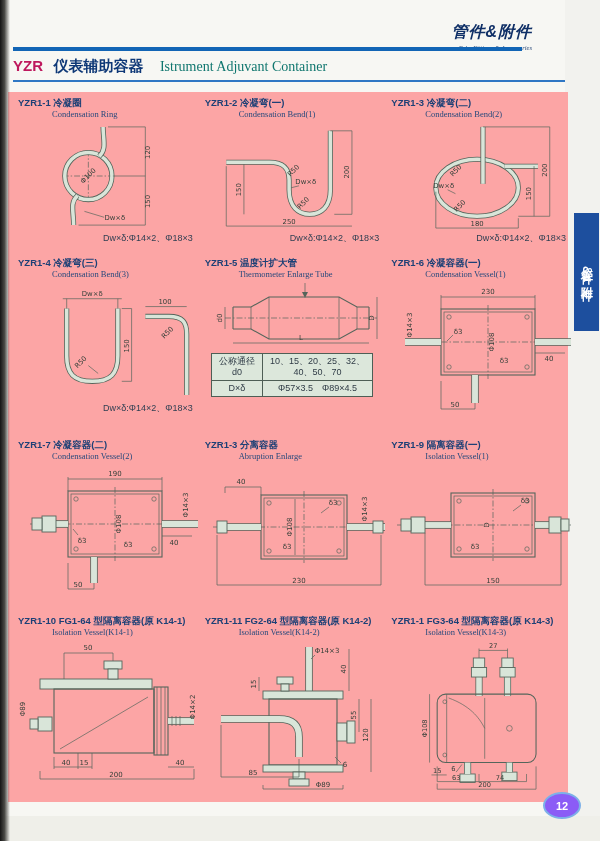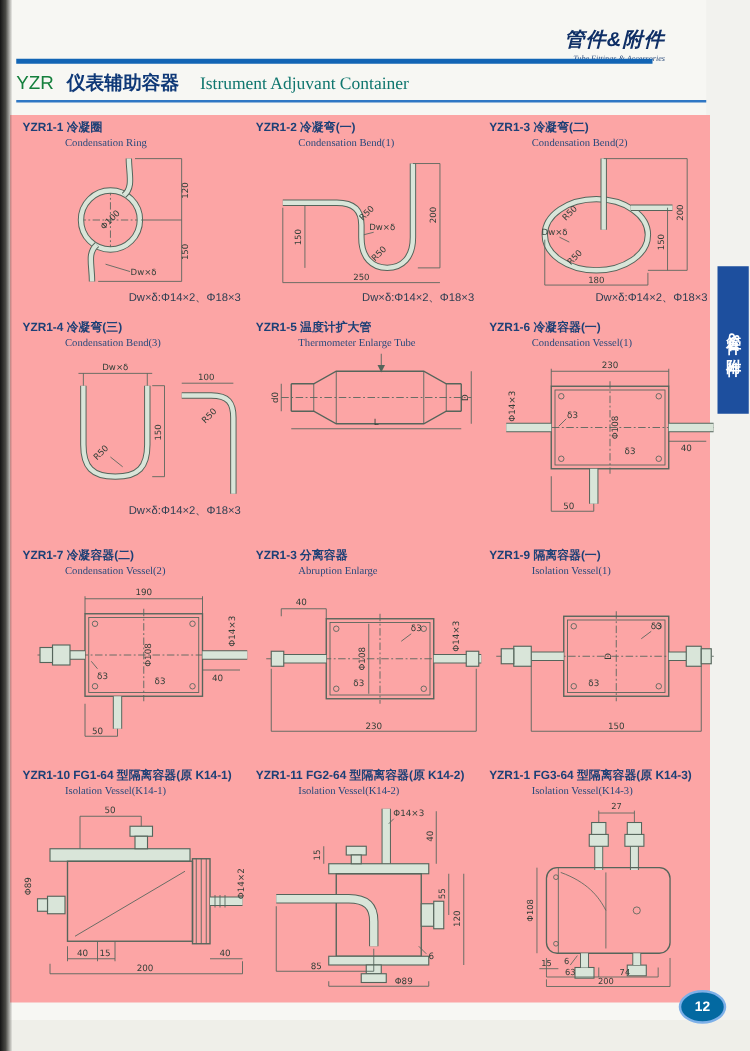--- a/index.html
+++ b/index.html
@@ -10,21 +10,21 @@
     background:linear-gradient(to right,#141414 0%,#4a4a46 45%,rgba(90,90,86,0) 100%)}
   .edge-bottom{position:absolute;left:0;top:816px;width:600px;height:25px;background:#efefe9;z-index:1}
   .right-margin{position:absolute;left:565px;top:0;width:35px;height:841px;background:#f2f2ee}
   
   .corner{position:absolute;top:22px;right:68px;text-align:right;z-index:3}
   .corner .zh{font-style:italic;font-weight:bold;font-size:16px;color:#0f2f66;letter-spacing:1px}
   .corner .en{font-style:italic;font-size:6.5px;color:#2a4a7a;font-family:"Liberation Serif",serif;margin-top:1px}
   .rule{position:absolute;top:47px;left:13px;width:509px;height:4px;background:#1265b5;z-index:3}
   .page-title{position:absolute;top:57px;left:13px;width:552px;border-bottom:2px solid #2f77c4;
     padding-bottom:4px;z-index:3;white-space:nowrap}
-  .page-title .code{font-weight:normal;font-size:15px;color:#15803d}
+  .page-title .code{font-weight:bold;font-size:15px;color:#be185d}
   .page-title .zh{font-weight:bold;font-size:15px;color:#0e3877;margin-left:6px}
   .page-title .en{font-size:14px;color:#0f766e;font-family:"Liberation Serif",serif;margin-left:12px}
   
   .panel{position:absolute;top:92px;left:8px;width:560px;height:710px;background:#fca5a5;z-index:2}
   .row{display:flex}
   .r1{height:160px}.r2{height:182px}.r3{height:176px}.r4{height:192px}
   .cell{flex:1;padding:5px 2px 0 10px;position:relative;width:186px;box-sizing:border-box}
   .fig-title{font-size:9.5px;font-weight:bold;color:#1d4076;line-height:11px}
   .fig-sub{font-size:8.5px;color:#27497c;font-family:"Liberation Serif",serif;margin:1px 0 0 34px;line-height:10px}
   .fig-caption{text-align:right;font-size:9px;color:#2e3f52;margin-top:1px}
@@ -38,21 +38,21 @@
   .lt{stroke:#55655b;stroke-width:1.1;fill:none}
   .dash{stroke-dasharray:6 2 1.5 2}
   .bx{stroke:#55655b;stroke-width:.9;fill:#d9e5d9}
   svg text{font-family:"DejaVu Sans",sans-serif;font-size:7px;fill:#333f38;text-anchor:middle}
   
   table.spec{border-collapse:collapse;margin:6px auto 0;background:#dce7db}
   table.spec td{border:1px solid #4e5e55;font-size:9px;color:#2f3b46;padding:2px 7px;text-align:center;line-height:11px}
   
   .side-tab{position:absolute;left:574px;top:213px;width:25px;height:118px;background:#1d4f9e;z-index:4;
     color:#fff;writing-mode:vertical-rl;text-align:center;font-size:12px;font-weight:bold;letter-spacing:3px;line-height:25px}
-  .page-oval{position:absolute;left:543px;top:792px;width:34px;height:23px;background:#0369a1;
+  .page-oval{position:absolute;left:543px;top:792px;width:34px;height:23px;background:#8b5cf6;
     border:2px solid #7db0e8;border-radius:50%;z-index:4;color:#fff;font-size:11px;font-weight:bold;
     display:flex;align-items:center;justify-content:center}
 </style>
 </head>
 <body>
 
 <div class="edge-left"></div>
 <div class="right-margin"></div>
 <div class="edge-bottom"></div>
 
@@ -183,20 +183,36 @@
           <path class="ln" d="M100,2 V12"></path>
             <polygon points="97,11 103,11 100,17" fill="#55655b"></polygon>
           </g>
         <g>
           <path class="ln" d="M20,26 V48 M172,16 V58 M28,62 H164"></path>
           </g>
         <text transform="rotate(-90 17 37)" x="17" y="37">d0</text>
         <text transform="rotate(-90 169 37)" x="169" y="37">D</text>
         <text x="96" y="59">L</text>
       </svg>
+      <table class="spec">
+        <tbody>
+            <tr>
+          <td>
+            <span>公称通径</span><br><span>d0</span>
+          </td>
+          <td>
+            <span>10、15、20、25、32、</span><br><span>40、50、70</span>
+          </td>
+        </tr>
+        <tr>
+          <td>D×δ</td>
+          <td>Φ57×3.5　Φ89×4.5</td>
+        </tr>
+      </tbody>
+        </table>
     </div>
 
     <div class="cell">
       <div class="fig-title">YZR1-6 冷凝容器(一)</div>
       <div class="fig-sub">Condensation Vessel(1)</div>
       <svg class="draw" width="180" height="134" viewBox="0 0 180 134">
         <path class="ln dash" d="M16,61 H182 M97,24 V98"></path>
         <g>
           <rect class="lt" x="50" y="28" width="94" height="66"></rect>
           <rect class="ln" x="53" y="31" width="88" height="60"></rect>

